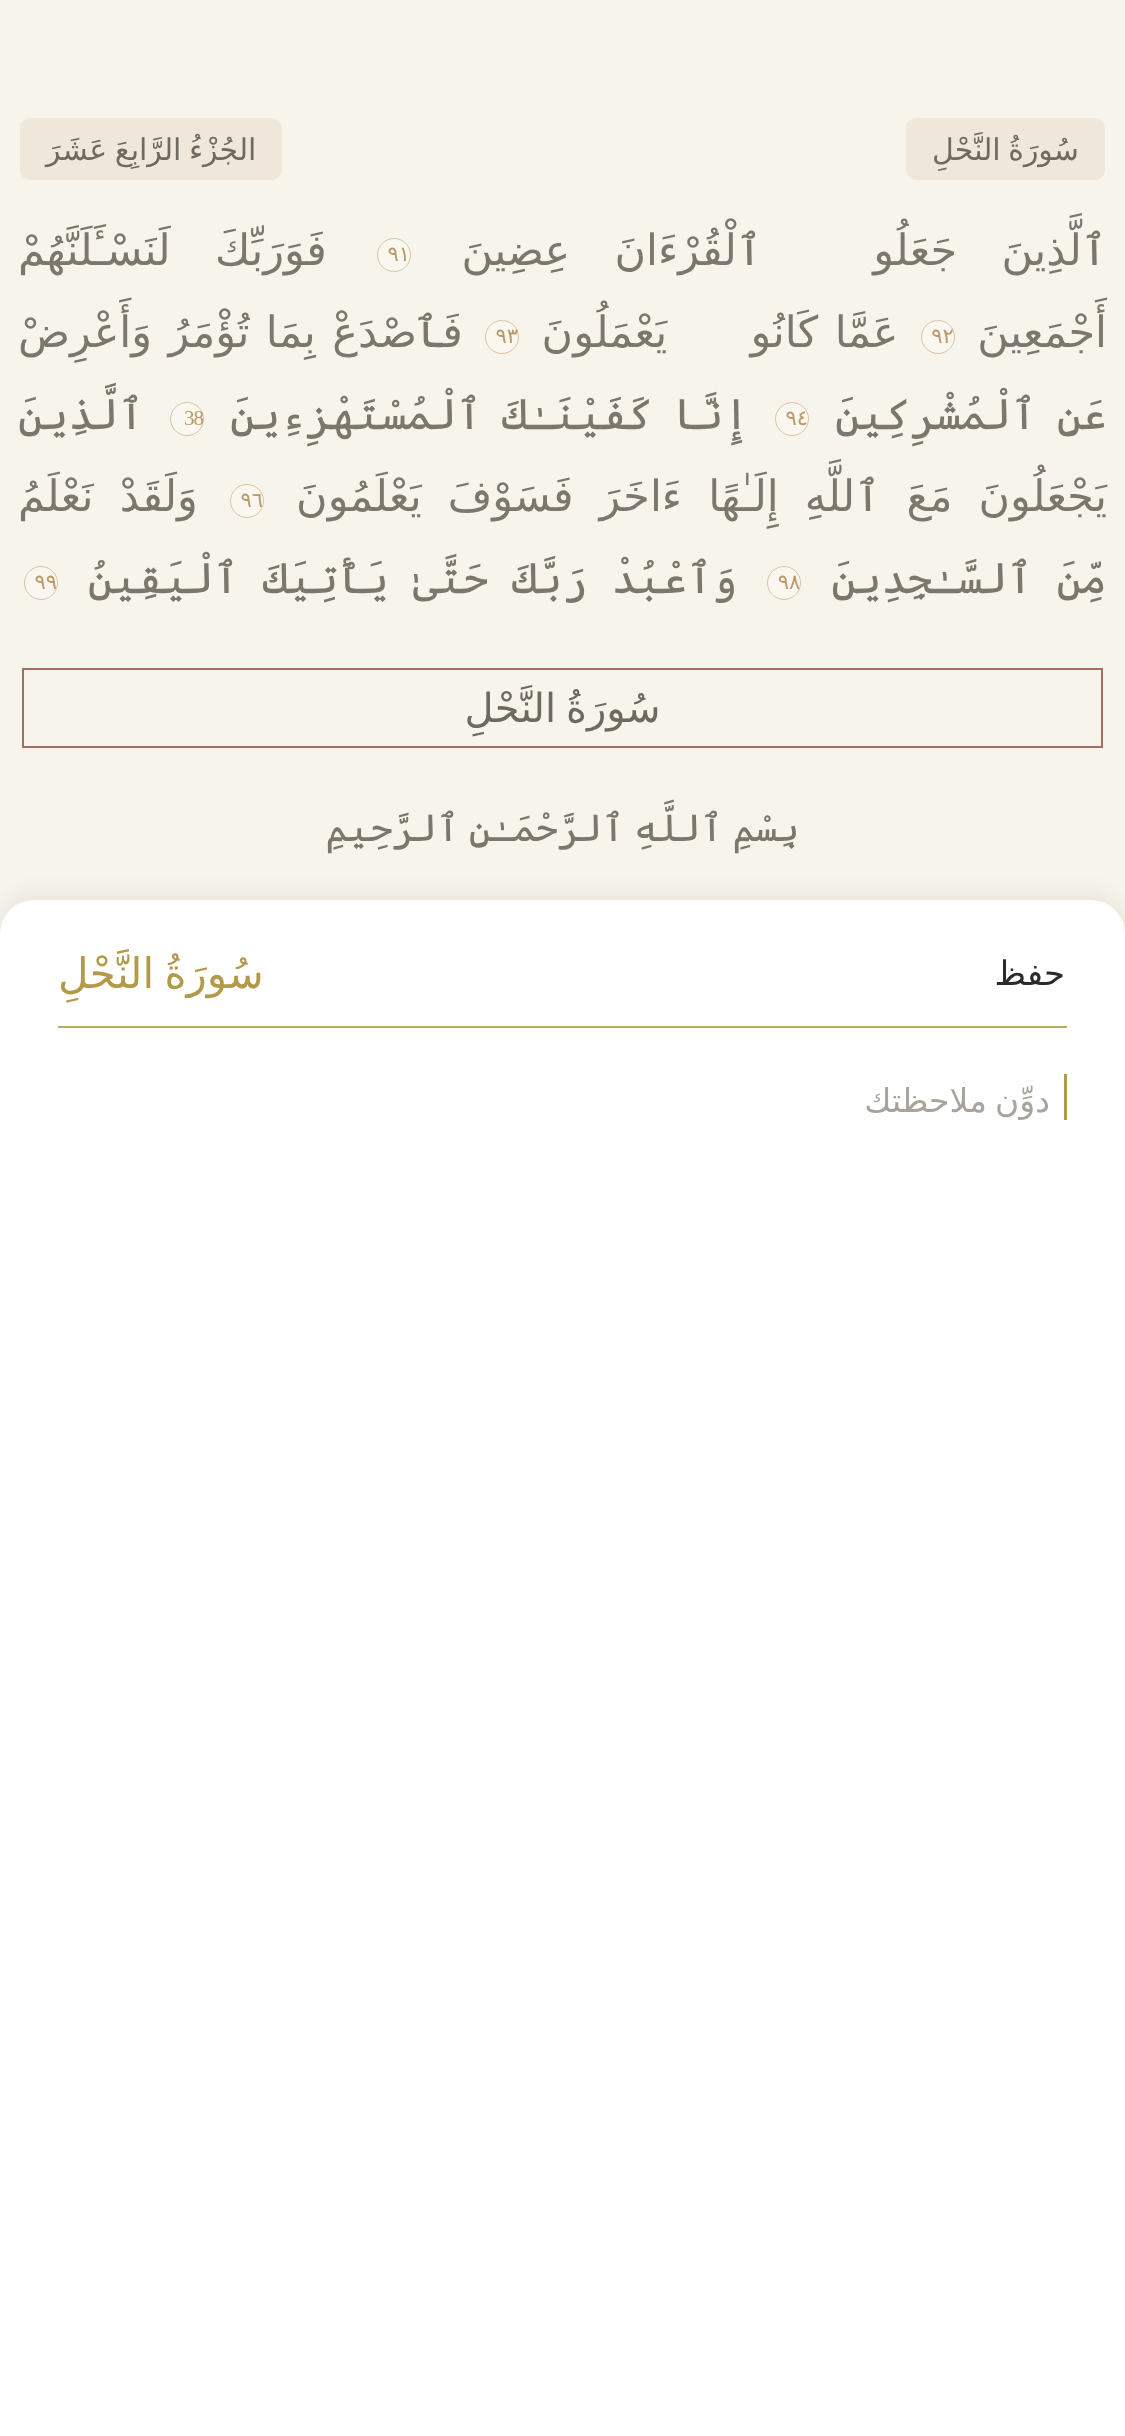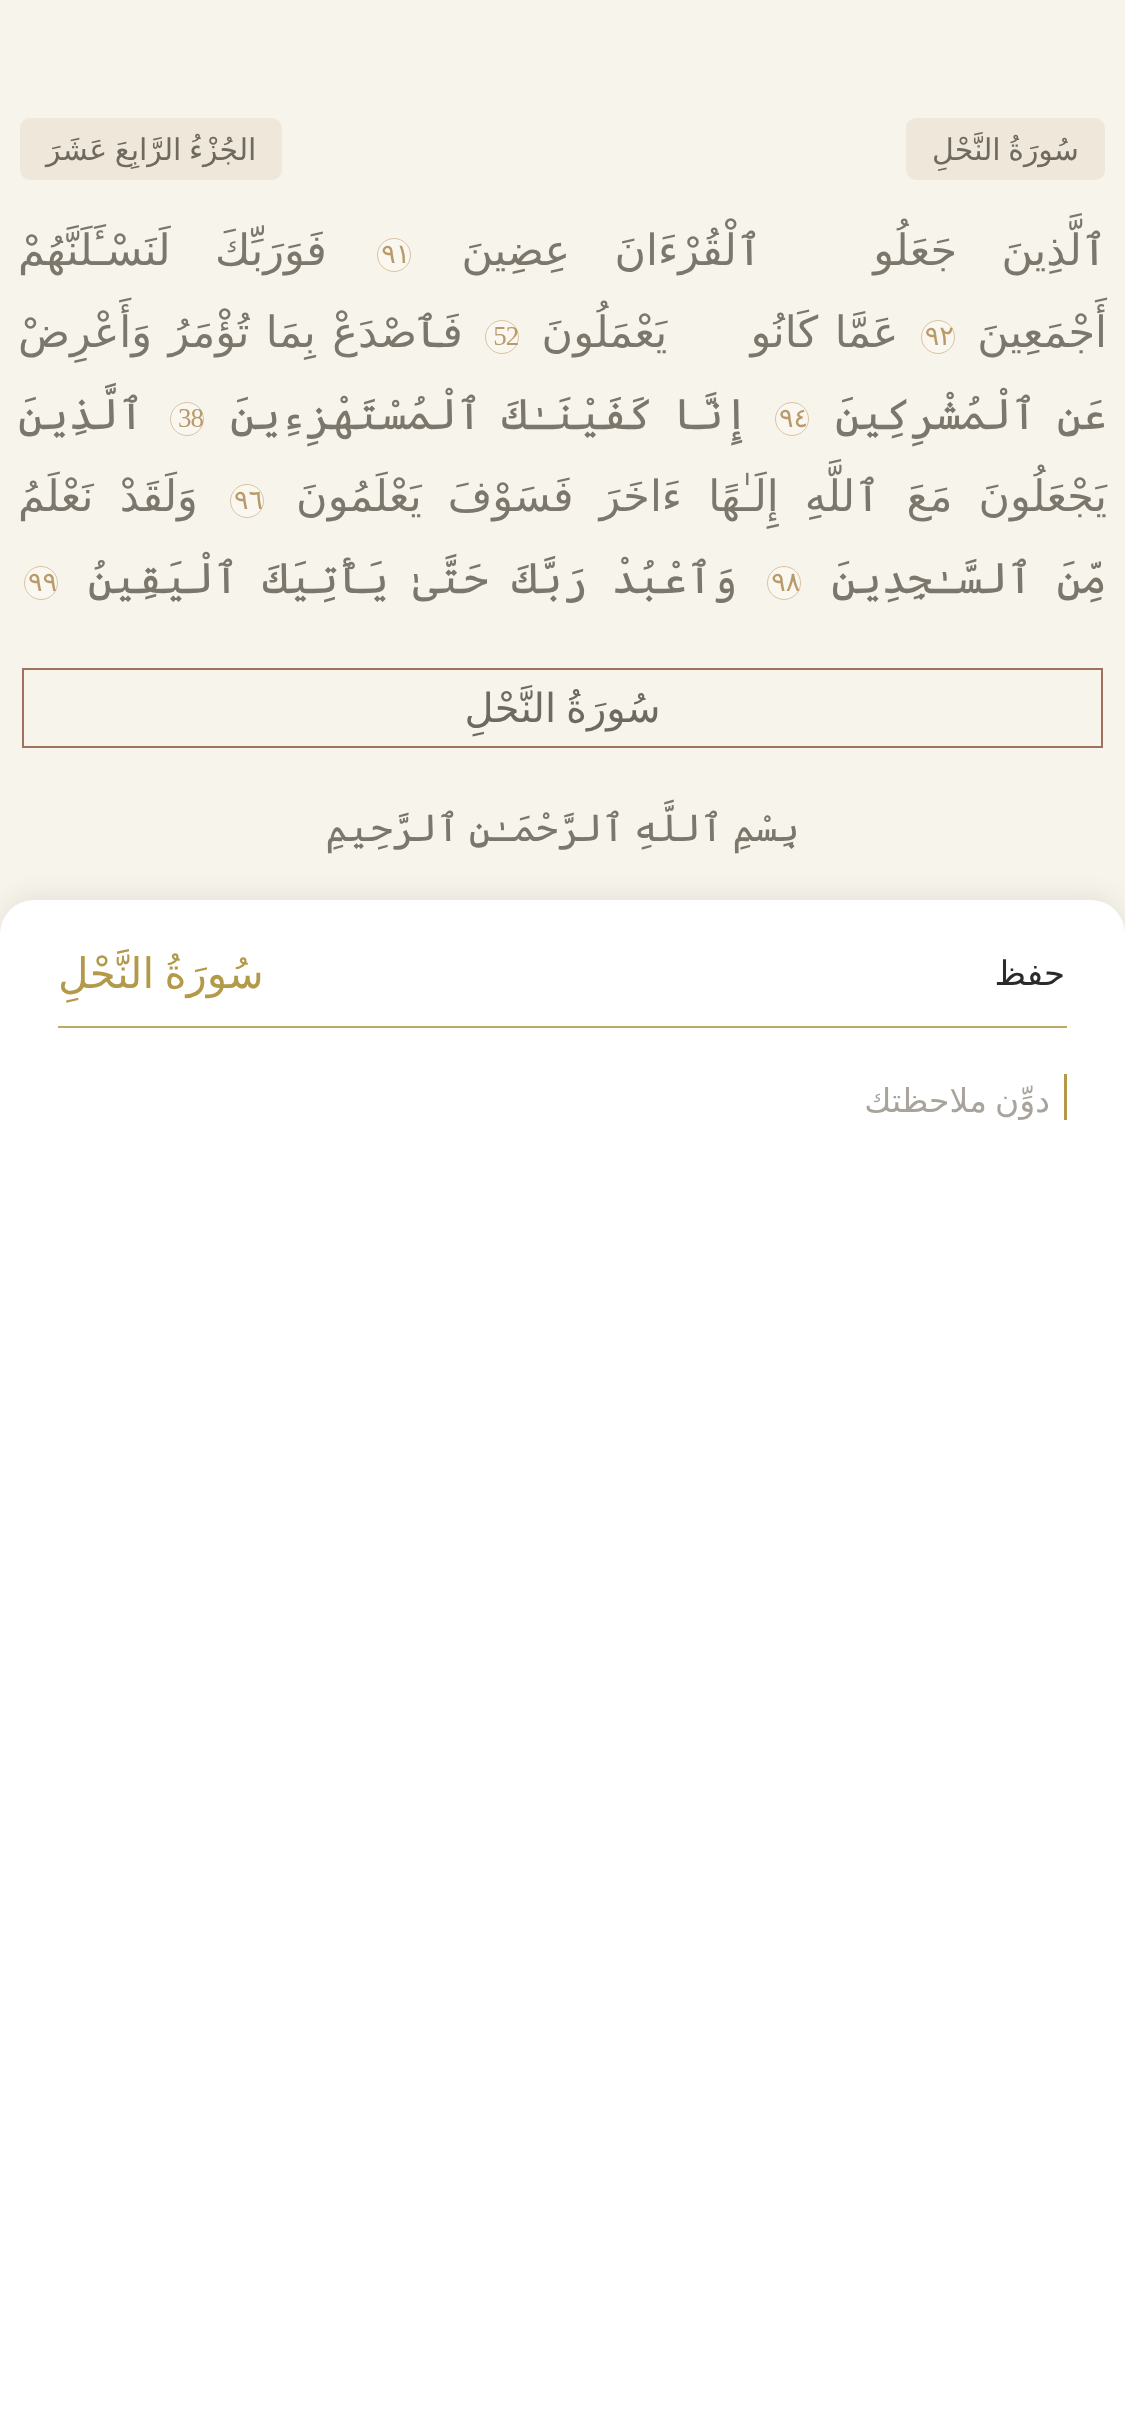--- a/index.html
+++ b/index.html
@@ -59,21 +59,21 @@
     text-align: justify;
     text-align-last: justify;
     letter-spacing: -1px;
     white-space: nowrap;
     direction: rtl;
     height: 82px;
     overflow: visible;
   }
   .aya-num {
     display: inline-block;
-    font-size: 27px;
+    font-size: 21px;
     color: #b99a6b;
     border: 1.5px solid #d9c4a3;
     border-radius: 50%;
     width: 34px;
     height: 34px;
     line-height: 31px;
     text-align: center;
     margin: 0 6px;
     vertical-align: middle;
     background: #faf7f0;
@@ -213,21 +213,21 @@
     <div class="aya-line">
       <span>ٱلَّذِينَ جَعَلُوا۟ ٱلْقُرْءَانَ عِضِينَ</span>
       <span class="aya-num">٩١</span>
       <span>فَوَرَبِّكَ لَنَسْـَٔلَنَّهُمْ</span>
     </div>
 
     <div class="aya-line">
       <span>أَجْمَعِينَ</span>
       <span class="aya-num">٩٢</span>
       <span>عَمَّا كَانُوا۟ يَعْمَلُونَ</span>
-      <span class="aya-num">52</span>
+      <span class="aya-num">٩٣</span>
       <span>فَٱصْدَعْ بِمَا تُؤْمَرُ وَأَعْرِضْ</span>
     </div>
 
     <div class="aya-line">
       <span>عَنِ ٱلْمُشْرِكِينَ</span>
       <span class="aya-num">٩٤</span>
       <span>إِنَّا كَفَيْنَـٰكَ ٱلْمُسْتَهْزِءِينَ</span>
       <span class="aya-num">38</span>
       <span>ٱلَّذِينَ</span>
     </div>

